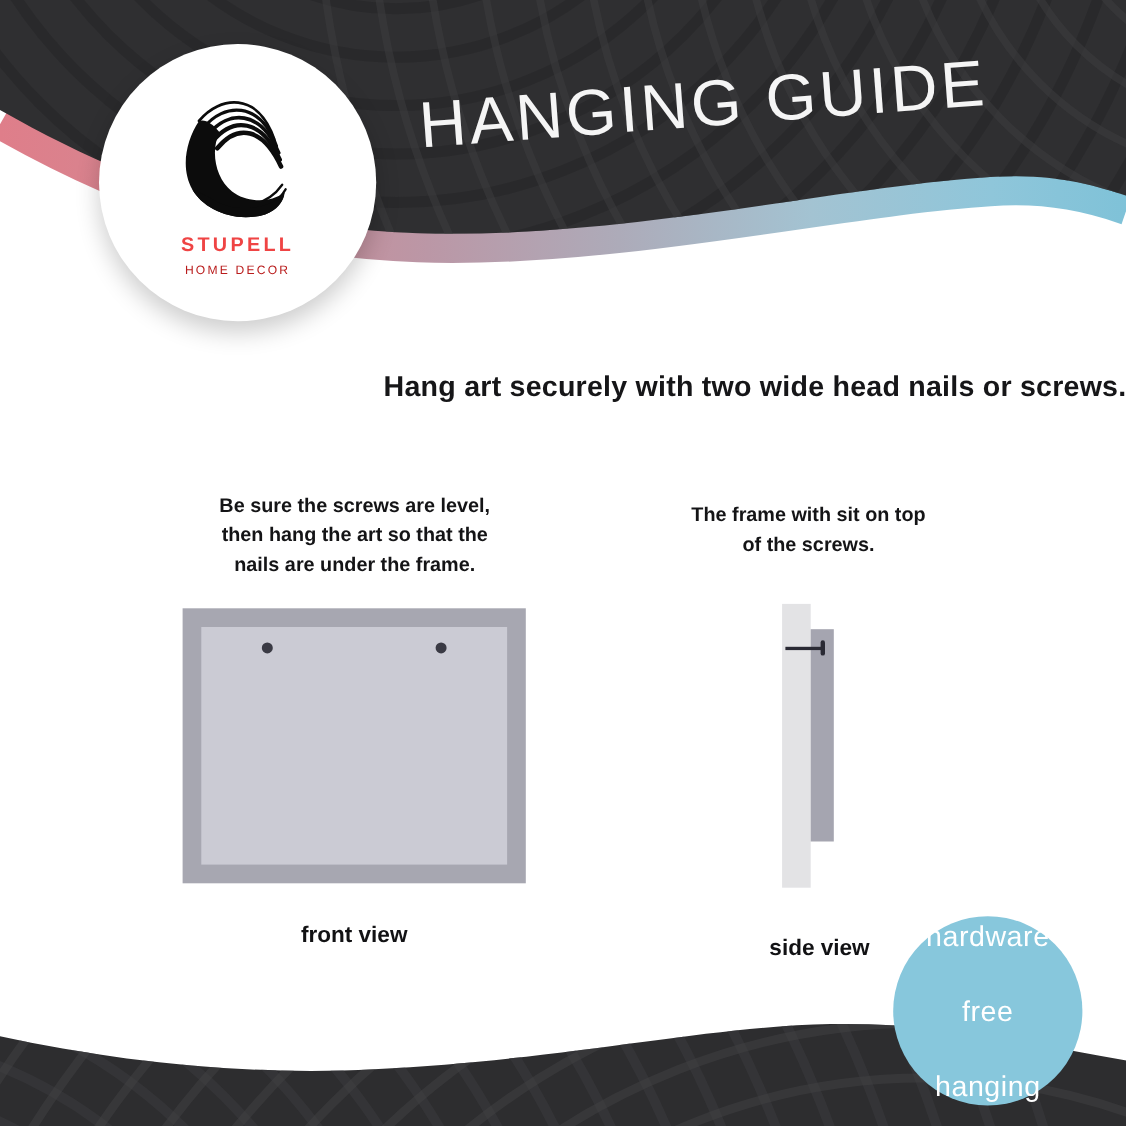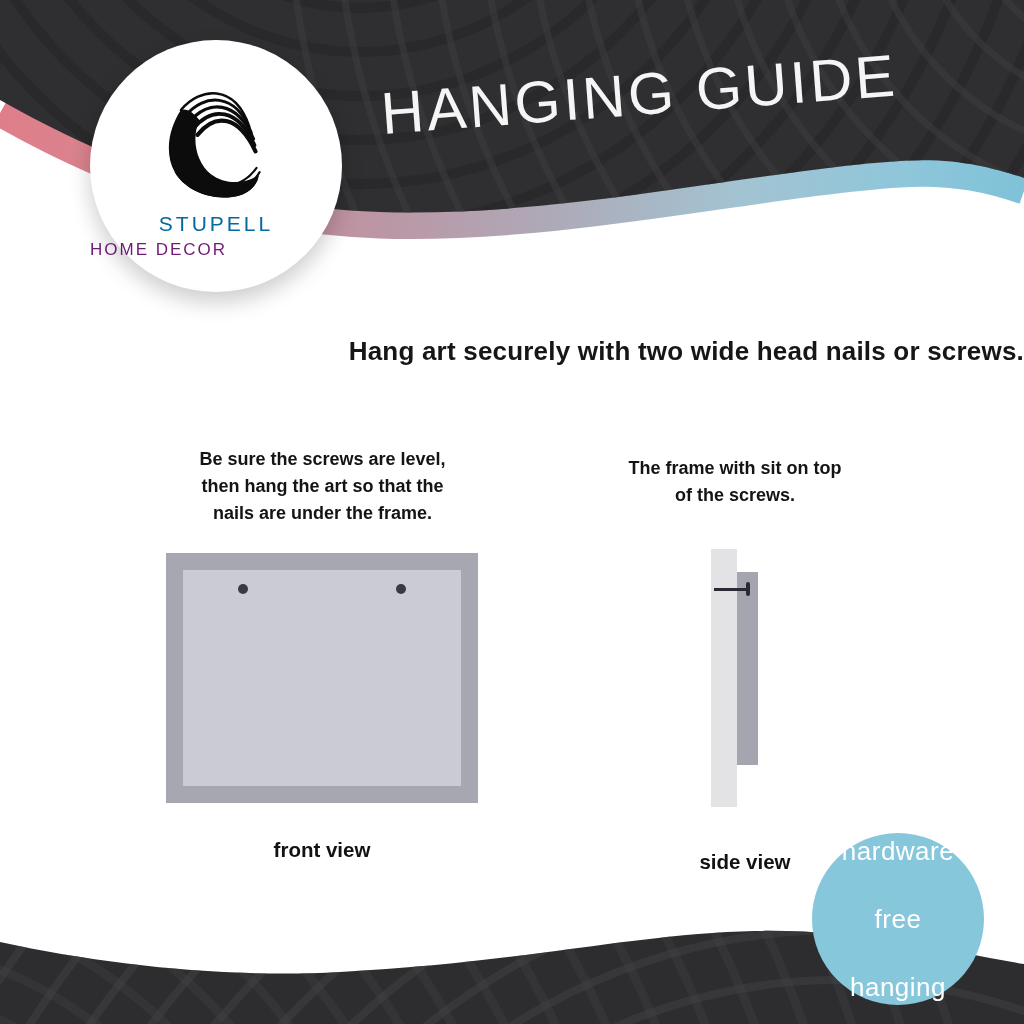--- a/index.html
+++ b/index.html
@@ -15,25 +15,25 @@
     transform:rotate(-4.3deg);transform-origin:0 85%;white-space:nowrap;
   }
   
   .logo-badge{
     position:absolute;left:90px;top:40px;width:252px;height:252px;border-radius:50%;
     background:#ffffff;z-index:4;box-shadow:0 10px 22px rgba(0,0,0,.20);
   }
   .logo-swirl{position:absolute;left:64px;top:34px;width:116px;height:132px;}
   .logo-name{
     position:absolute;left:0;top:172px;width:100%;text-align:center;
-    font-size:21px;letter-spacing:3px;color:#0369a1;
+    font-size:18px;letter-spacing:3px;color:#ef4444;font-weight:bold;
   }
   .logo-tagline{
-    position:absolute;left:0;top:200px;width:100%;
-    font-size:17px;letter-spacing:2px;color:#701a75;
+    position:absolute;left:0;top:200px;width:100%;text-align:center;
+    font-size:11px;letter-spacing:2px;color:#b91c1c;
   }
   
   .product-type{
     position:absolute;left:0;top:240px;width:1024px;text-align:center;z-index:2;
     font-size:43px;color:#1b1b1d;letter-spacing:.5px;
   }
   .intro-line{
     position:absolute;left:0;top:336px;width:1024px;text-align:right;z-index:2;
     font-size:26px;font-weight:600;color:#161618;letter-spacing:.2px;
   }

